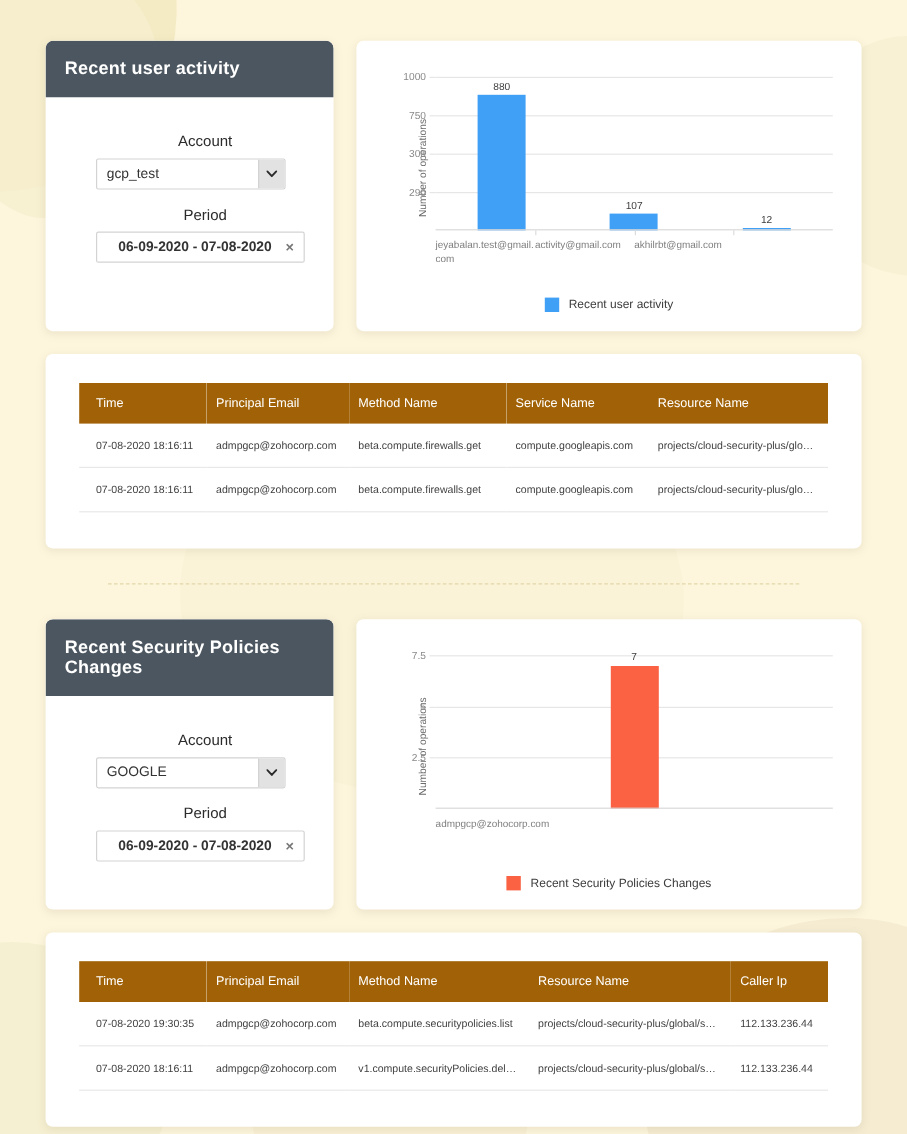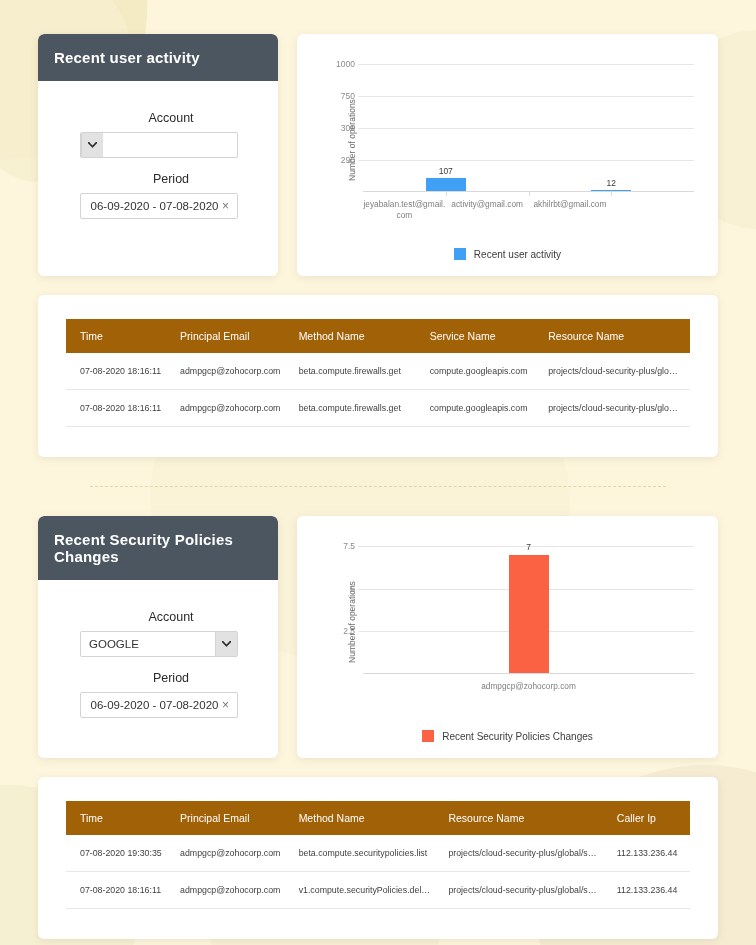--- a/index.html
+++ b/index.html
@@ -149,27 +149,28 @@
     background: #e2e2e2;
     border-left: 1px solid #d3d3d3;
     display: flex;
     align-items: center;
     justify-content: center;
   }
   .select-arrow svg { display: block; }
 
   .date-wrap {
     display: flex;
-    width: 158px;
+    width: 174px;
     height: 26px;
     border: 1px solid #d3d3d3;
     border-radius: 2px;
     background: #fff;
     align-items: center;
     padding: 0 6px 0 8px;
+    font-weight: bold;
   }
   .date-value {
     flex: 1;
     font-size: 11.5px;
     color: #333;
     white-space: nowrap;
   }
   .date-clear {
     font-size: 12px;
     color: #777;
@@ -277,21 +278,20 @@
     background: #dcdcdc;
   }
 
   .xlabels {
     margin-left: 46px;
     display: flex;
     padding-top: 7px;
   }
   .xlabel {
     flex: 1;
-    text-align: center;
     font-size: 8.3px;
     line-height: 1.28;
     color: #7f7f7f;
     word-break: break-word;
   }
 
   .legend {
     display: flex;
     align-items: center;
     justify-content: center;
@@ -370,20 +370,21 @@
 
   <div class="section">
     <div class="row-top">
 
       <div class="control-card tall">
         <div class="card-header">Recent user activity</div>
         <div class="card-body">
           <div class="field">
             <span class="field-label">Account</span>
             <div class="select-wrap">
+              <span class="select-value">gcp_test</span>
               <span class="select-arrow">
                 <svg width="9" height="6" viewBox="0 0 9 6">
                     <path d="M0.6 0.6 L4.5 4.8 L8.4 0.6" stroke="#2b2b2b" stroke-width="1.6" fill="none" stroke-linecap="round" stroke-linejoin="round"></path>
                   </svg>
               </span>
             </div>
           </div>
           <div class="field">
             <span class="field-label">Period</span>
             <div class="date-wrap">
@@ -410,20 +411,24 @@
             <div class="gridline" style="top:50%">
                 <span class="tick-stub"></span>
                 <span class="ytick">300</span>
               </div>
             <div class="gridline" style="top:75%">
                 <span class="tick-stub"></span>
                 <span class="ytick">290</span>
               </div>
 
             <div class="bars">
+              <div class="bar-slot">
+                <span class="bar-label" style="bottom:90%">880</span>
+                <div class="bar" style="height:88%;background:#3fa0f5"></div>
+              </div>
               <div class="bar-slot">
                 <span class="bar-label" style="bottom:12.7%">107</span>
                 <div class="bar" style="height:10.7%;background:#3fa0f5"></div>
               </div>
               <div class="bar-slot">
                 <span class="bar-label" style="bottom:3.5%">12</span>
                 <div class="bar" style="height:1.2%;background:#3fa0f5"></div>
               </div>
             </div>
 

